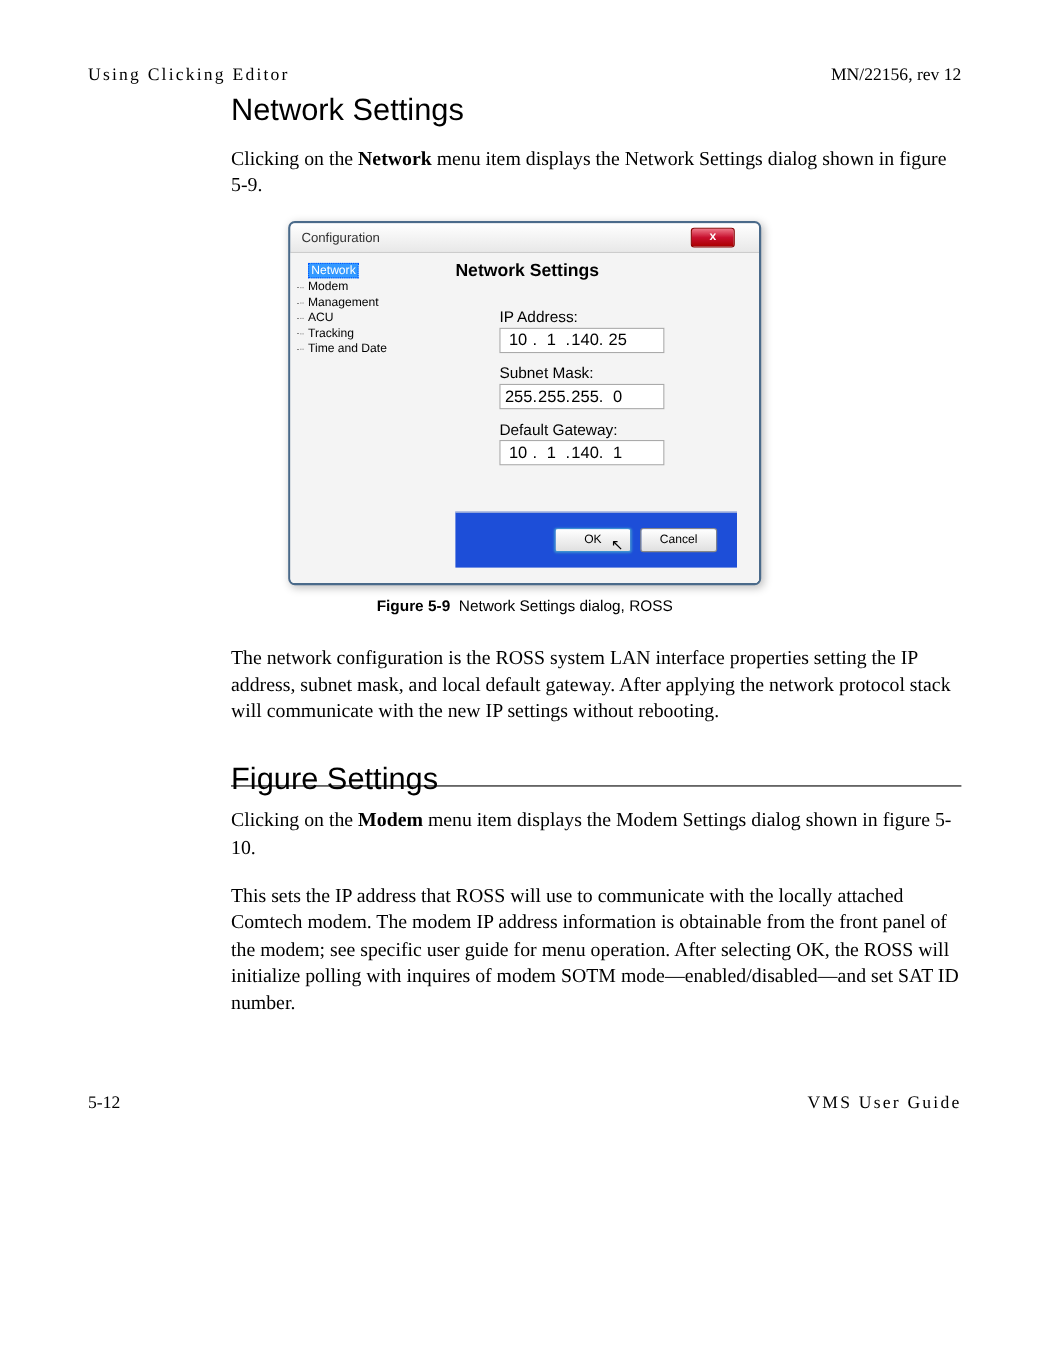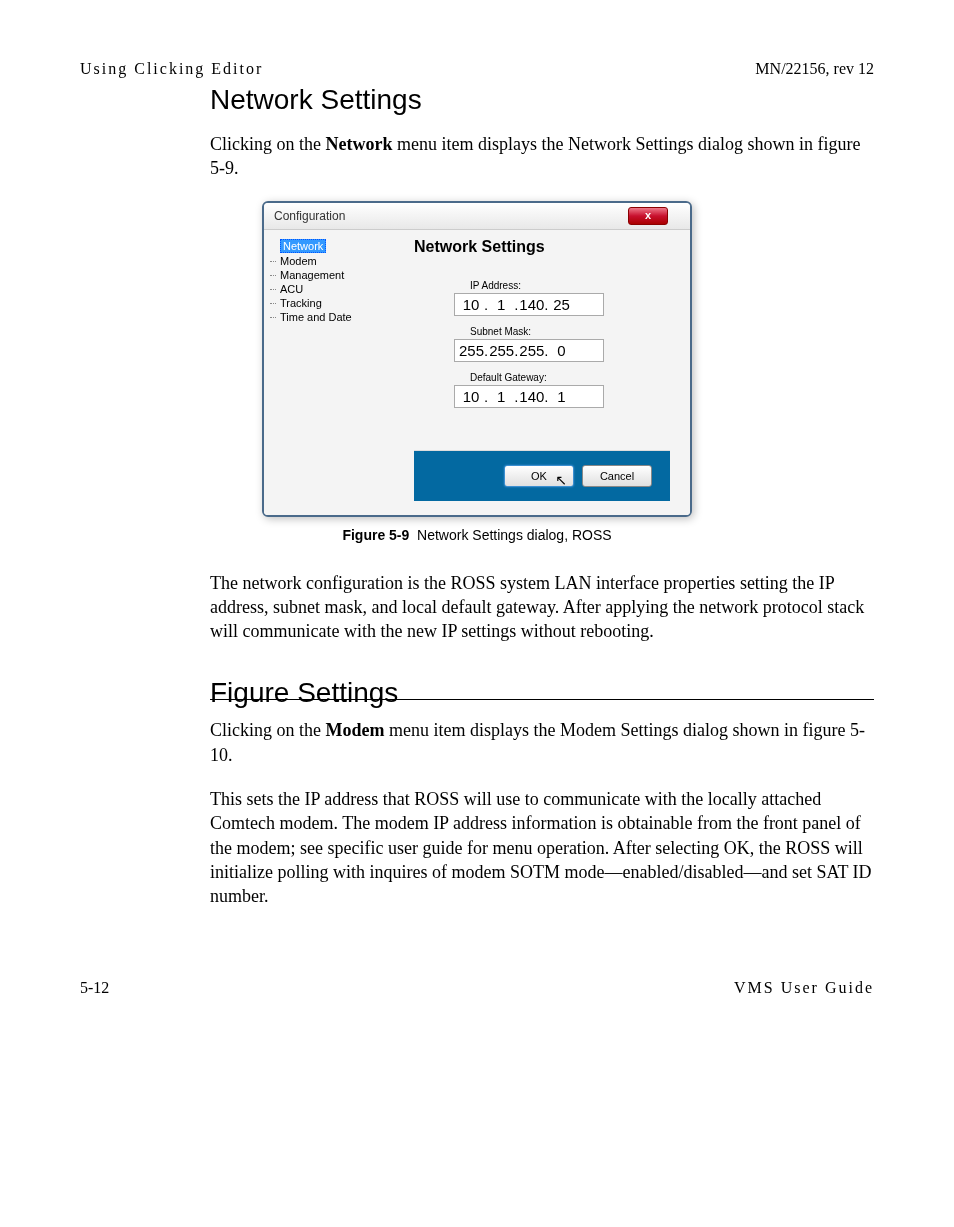--- a/index.html
+++ b/index.html
@@ -133,24 +133,23 @@
       font-size: 16px;
       font-weight: bold;
       color: #000;
       margin-bottom: 24px;
     }
     .field-group {
       margin-left: 40px;
       margin-bottom: 10px;
     }
     .field-label {
-      font-size: 10px;
+      font-size: 14px;
       color: #000;
       margin-bottom: 2px;
-      margin-left: 16px;
     }
     .ip-box {
       width: 150px;
       background: #fff;
       border: 1px solid #aaa;
       padding: 2px 4px;
       font-size: 15px;
       font-family: 'Segoe UI', Tahoma, sans-serif;
       letter-spacing: 0;
     }
@@ -162,21 +161,21 @@
     .ip-box .dot {
       width: auto;
       padding: 0 1px;
     }
     .dialog-buttons {
       display: flex;
       justify-content: flex-end;
       gap: 8px;
       padding: 14px 18px;
       border-top: 1px solid #ddd;
-      background: #0369a1;
+      background: #1d4ed8;
       margin-top: 42px;
     }
     .dlg-btn {
       width: 70px;
       height: 22px;
       border: 1px solid #888;
       background: linear-gradient(to bottom, #fff, #e0e0e0);
       border-radius: 3px;
       font-size: 11px;
       text-align: center;

